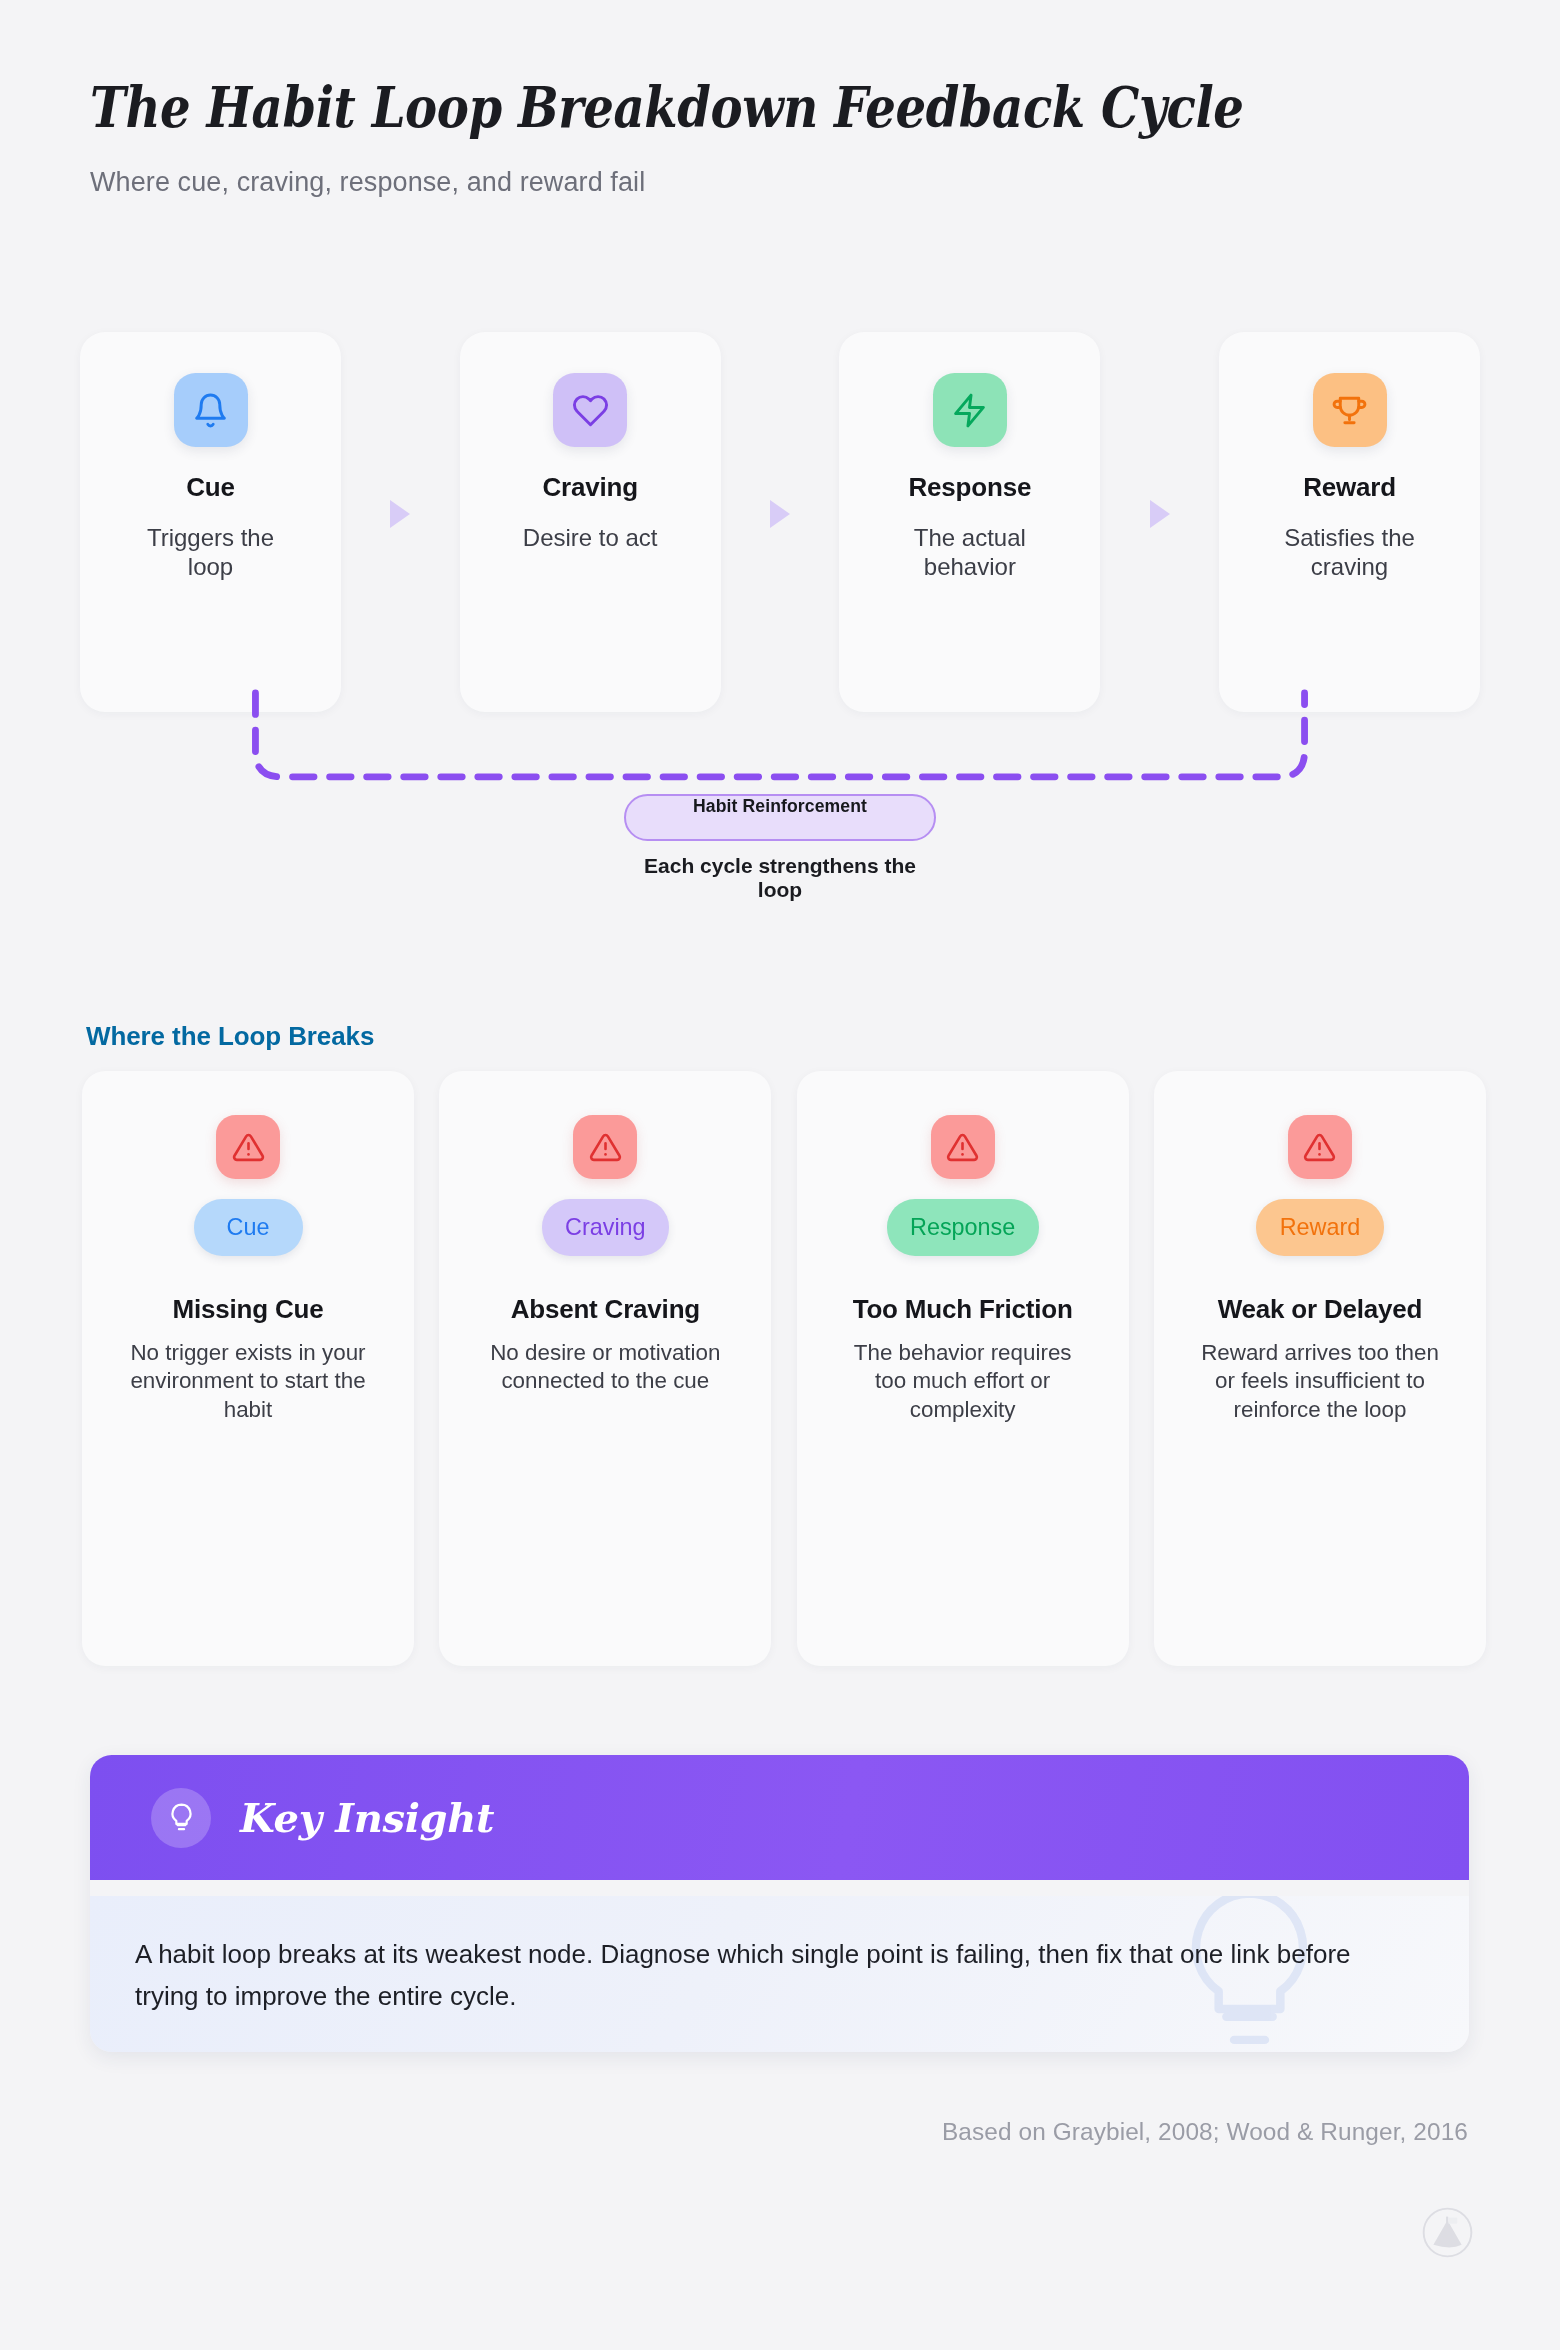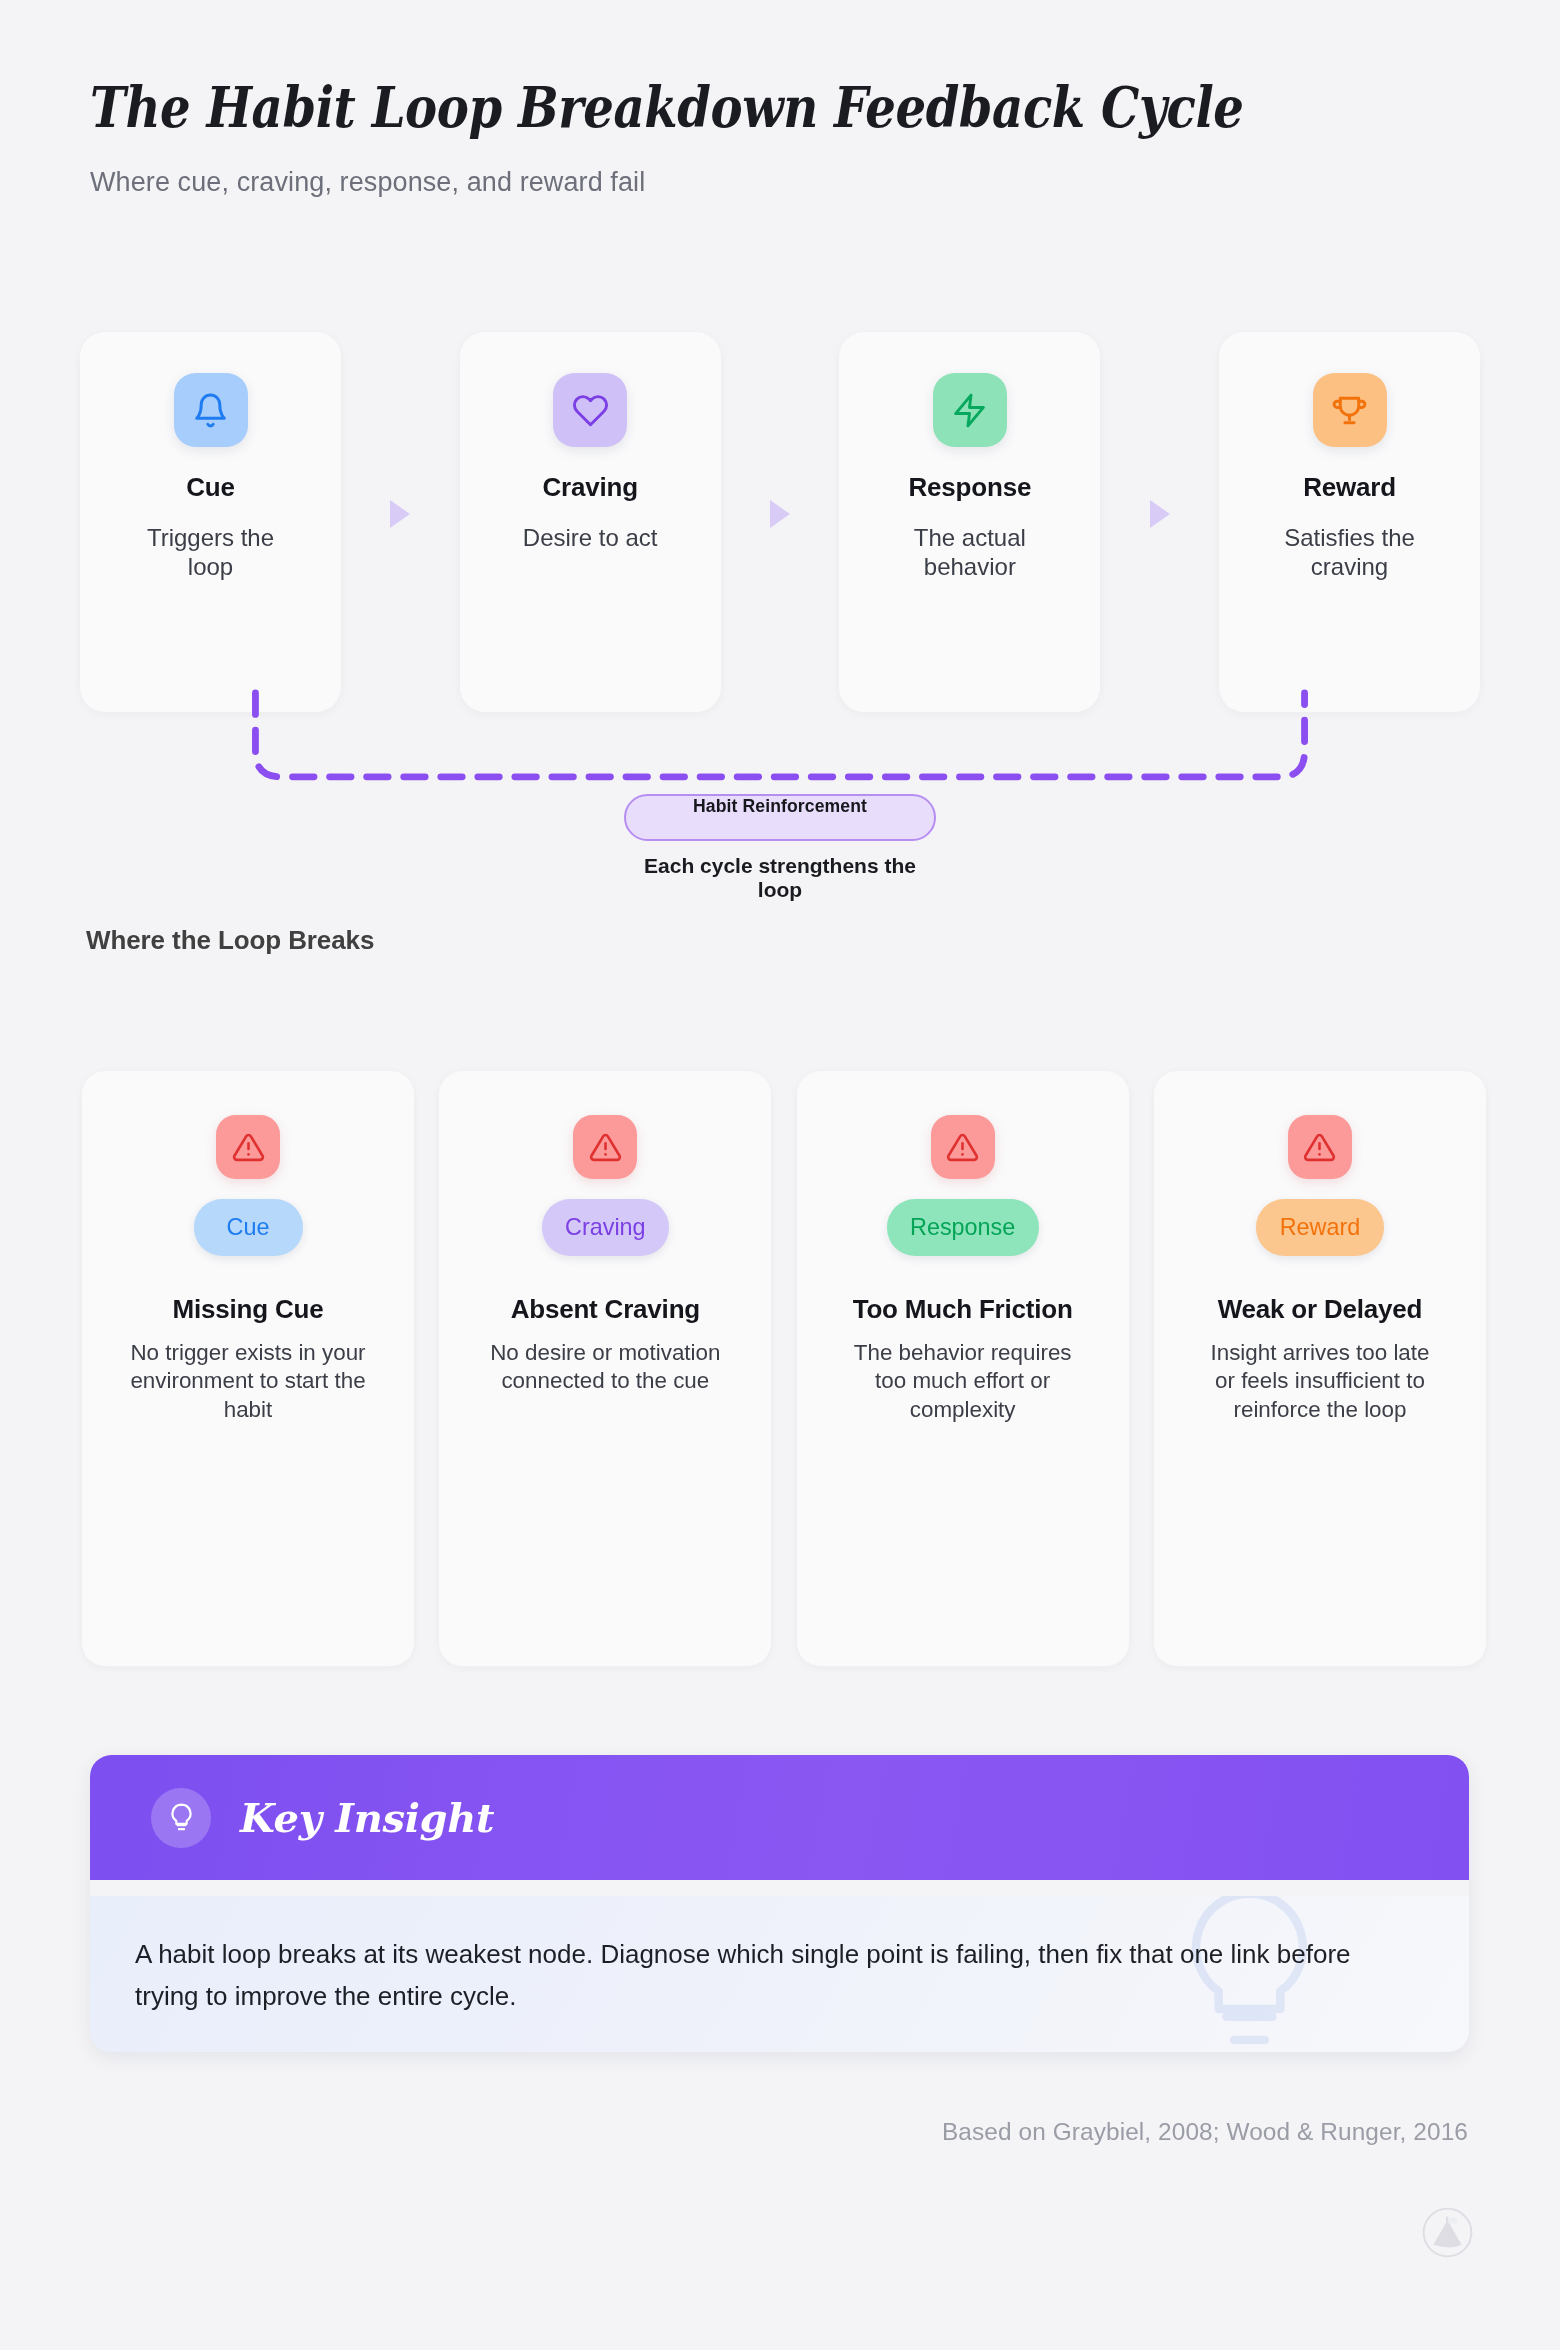--- a/index.html
+++ b/index.html
@@ -125,24 +125,24 @@
     width: 312px;
     text-align: center;
     font-size: 21px;
     font-weight: 700;
     color: #1a1b20;
   }
 
   
   .breaks-heading {
     position: absolute;
-    left: 86px; top: 925px;
+    left: 86px; top: 1021px;
     font-size: 26px;
     font-weight: 700;
-    color: #404040;
+    color: #0369a1;
     letter-spacing: -0.1px;
     text-align: center;
   }
   .break-row {
     position: absolute;
     left: 82px; top: 1071px;
     width: 1404px;
     display: flex;
     justify-content: space-between;
   }
@@ -397,21 +397,21 @@
     <div class="break-card">
       <div class="warn-icon">
         <svg width="33" height="33" viewBox="0 0 24 24" fill="none" stroke="#e03131" stroke-width="1.9" stroke-linecap="round" stroke-linejoin="round">
           <path d="M10.29 3.86 1.82 18a2 2 0 0 0 1.71 3h16.94a2 2 0 0 0 1.71-3L13.71 3.86a2 2 0 0 0-3.42 0z"></path>
           <line x1="12" y1="9" x2="12" y2="13"></line>
           <line x1="12" y1="17" x2="12.01" y2="17"></line>
         </svg>
       </div>
       <div class="stage-badge" id="break-badge-3" style="background: rgb(252, 198, 143); color: rgb(242, 114, 12);">Reward</div>
       <div class="break-title">Weak or Delayed</div>
-      <div class="break-desc">Insight arrives too late or feels insufficient to reinforce the loop</div>
+      <div class="break-desc">Reward arrives too then or feels insufficient to reinforce the loop</div>
     </div>
 
   </div>
 
   <div class="insight">
     <div class="insight-head">
       <div class="bulb-circle">
         <svg width="31" height="31" viewBox="0 0 24 24" fill="none" stroke="#ffffff" stroke-width="1.7" stroke-linecap="round" stroke-linejoin="round">
           <path d="M9 18h6"></path>
           <path d="M10 21h4"></path>

